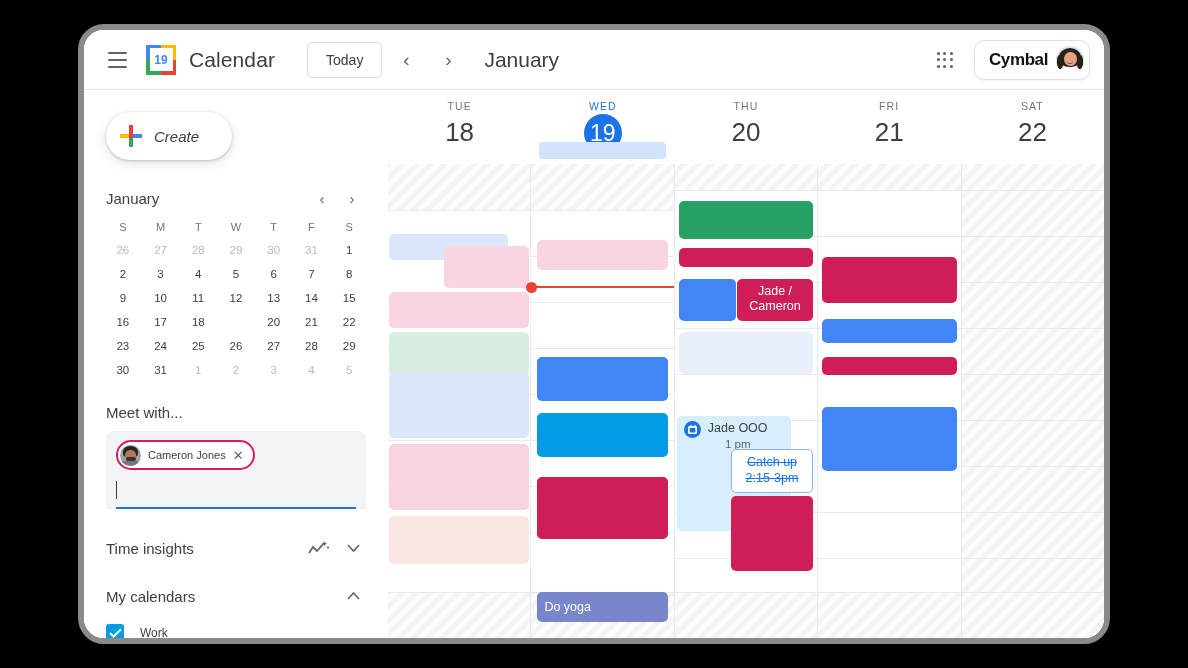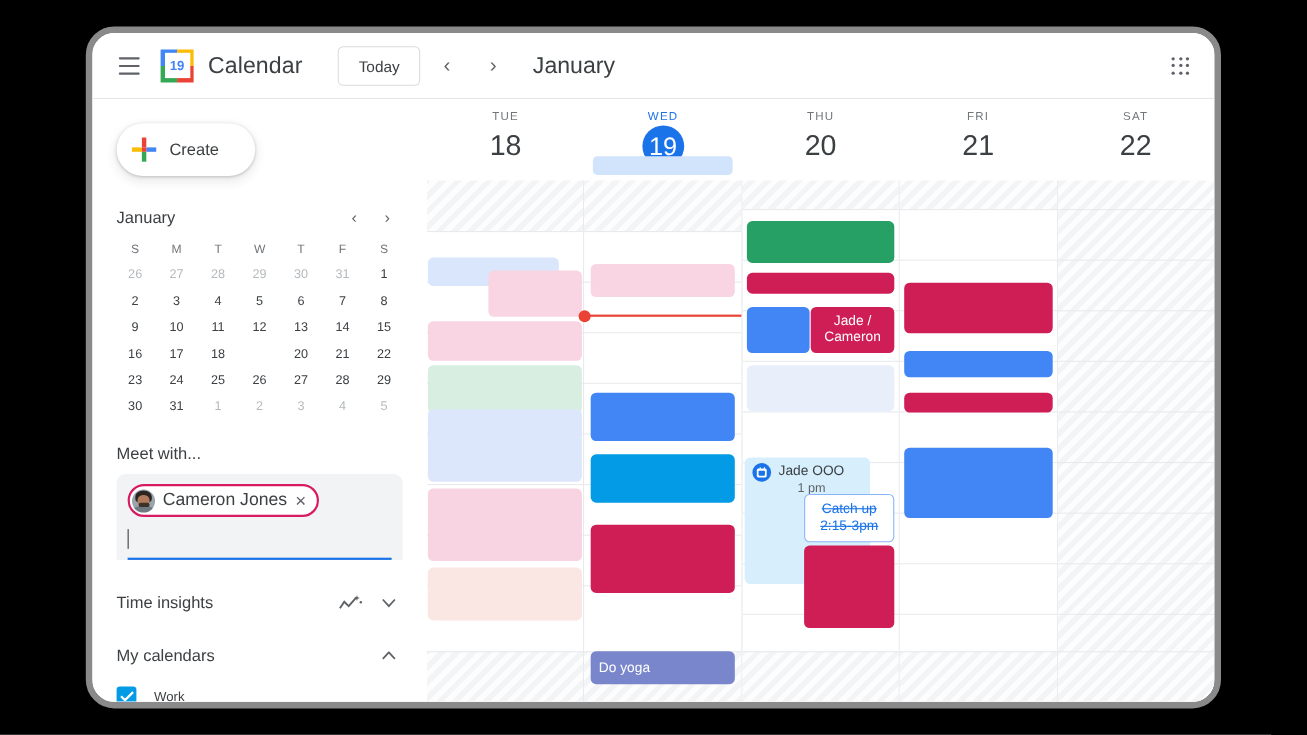--- a/index.html
+++ b/index.html
@@ -76,21 +76,21 @@
     margin:22px 0 0 22px;width:126px;height:48px;border-radius:26px;background:#fff;
     box-shadow:0 1px 3px rgba(60,64,67,.3),0 4px 8px 3px rgba(60,64,67,.08);
     display:flex;align-items:center;cursor:pointer;box-sizing:border-box;padding-left:14px;gap:12px;
   }
   .plus{position:relative;width:22px;height:22px;flex:none;}
   .plus .v1{position:absolute;left:9px;top:0;width:4px;height:9px;background:#ea4335;}
   .plus .v2{position:absolute;left:9px;top:13px;width:4px;height:9px;background:#34a853;}
   .plus .h1{position:absolute;top:9px;left:0;width:9px;height:4px;background:#fbbc05;}
   .plus .h2{position:absolute;top:9px;left:13px;width:9px;height:4px;background:#4285f4;}
   .plus .c{position:absolute;left:9px;top:9px;width:4px;height:4px;background:#ea4335;}
-  .create-label{font-size:15px;color:#3c4043;}
+  .create-label{font-size:15px;color:#3c4043;font-style:italic;}
 
   .mini-head{
     margin:24px 22px 4px 22px;display:flex;align-items:center;
   }
   .mini-month{font-size:15px;color:#3c4043;font-weight:500;}
   .mini-nav{margin-left:auto;display:flex;gap:2px;}
   .mini-arrow{width:28px;height:28px;border-radius:50%;display:flex;align-items:center;justify-content:center;
     color:#5f6368;font-size:15px;cursor:pointer;user-select:none;}
 
   .mini-grid{margin:4px 20px 0 20px;display:grid;grid-template-columns:repeat(7,1fr);}
@@ -117,21 +117,21 @@
   }
   .chip{
     display:inline-flex;align-items:center;gap:7px;height:26px;border:2px solid #d81b60;border-radius:15px;
     padding:0 9px 0 2px;background:#fff;cursor:pointer;
   }
   .chip-av{width:21px;height:21px;border-radius:50%;overflow:hidden;position:relative;background:#9aa6ad;flex:none;}
   .chip-av .h{position:absolute;left:3px;top:1px;width:15px;height:11px;border-radius:50% 50% 30% 30%;background:#2c2420;}
   .chip-av .f{position:absolute;left:5px;top:5px;width:11px;height:11px;border-radius:45%;background:#b07b5c;}
   .chip-av .b{position:absolute;left:1px;bottom:0;width:19px;height:6px;border-radius:50% 50% 0 0;background:#6f7a80;}
   .chip-av .bd{position:absolute;left:5.5px;bottom:5px;width:10px;height:4px;border-radius:3px;background:#3b322c;}
-  .chip-name{font-size:16px;color:#3c4043;}
+  .chip-name{font-size:11px;color:#3c4043;}
   .chip-x{font-size:13px;color:#5f6368;line-height:1;}
   .search-people{
     position:absolute;left:10px;right:10px;bottom:0;height:30px;border-bottom:2px solid #1a73e8;
     display:flex;align-items:center;
   }
   .search-people input{
     border:none;outline:none;background:transparent;font-size:14px;color:#3c4043;width:100%;
     font-family:"Liberation Sans",sans-serif;padding:0;
   }
   .search-people input::placeholder{color:#5f6368;}
@@ -216,20 +216,31 @@
           <i></i>
           <i></i>
           <i></i>
           <i></i>
           <i></i>
           <i></i>
           <i></i>
           <i></i>
     </div>
 
+    <div class="account-pill">
+      <div class="brandtext">Cymbal</div>
+      <div class="avatar">
+        <div class="body"></div>
+            <div class="hair"></div>
+            <div class="hair2"></div>
+            <div class="hair3"></div>
+        <div class="face2"></div>
+            <div class="sm"></div>
+      </div>
+    </div>
   </div>
 
   <div class="sidebar">
 
     <div class="create-btn">
       <div class="plus">
         <div class="v1"></div>
             <div class="v2"></div>
             <div class="h1"></div>
             <div class="h2"></div>

